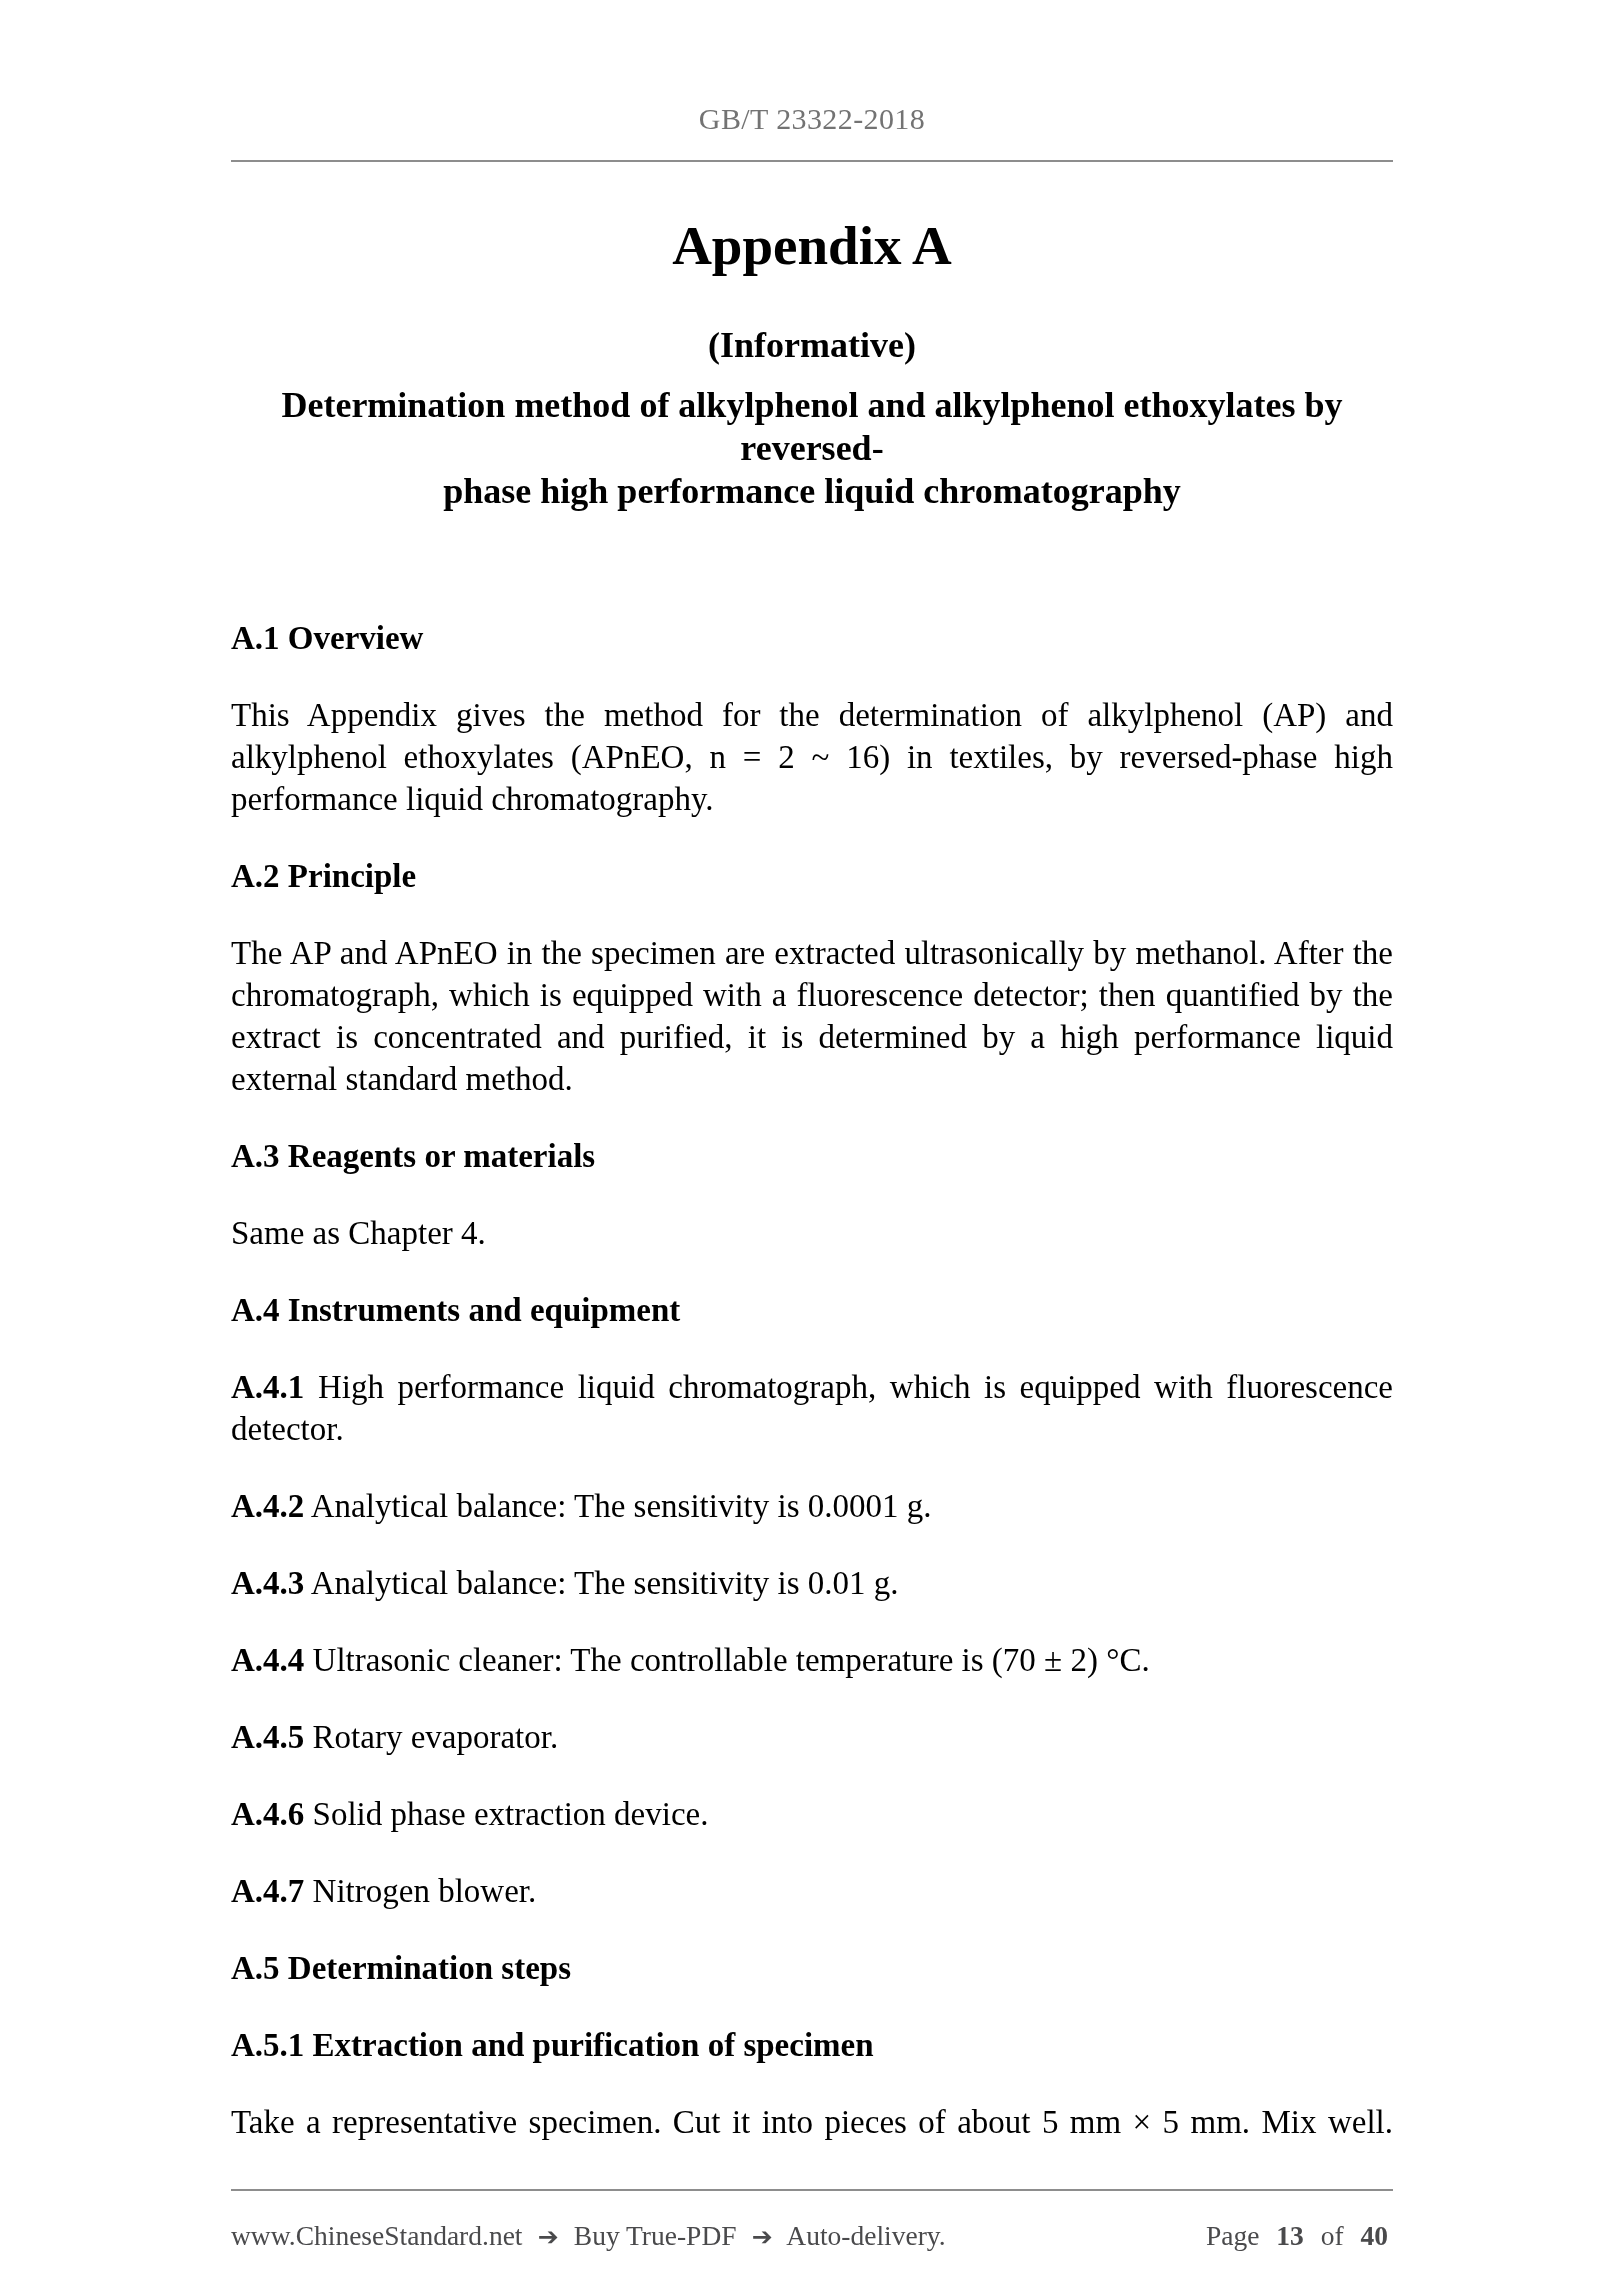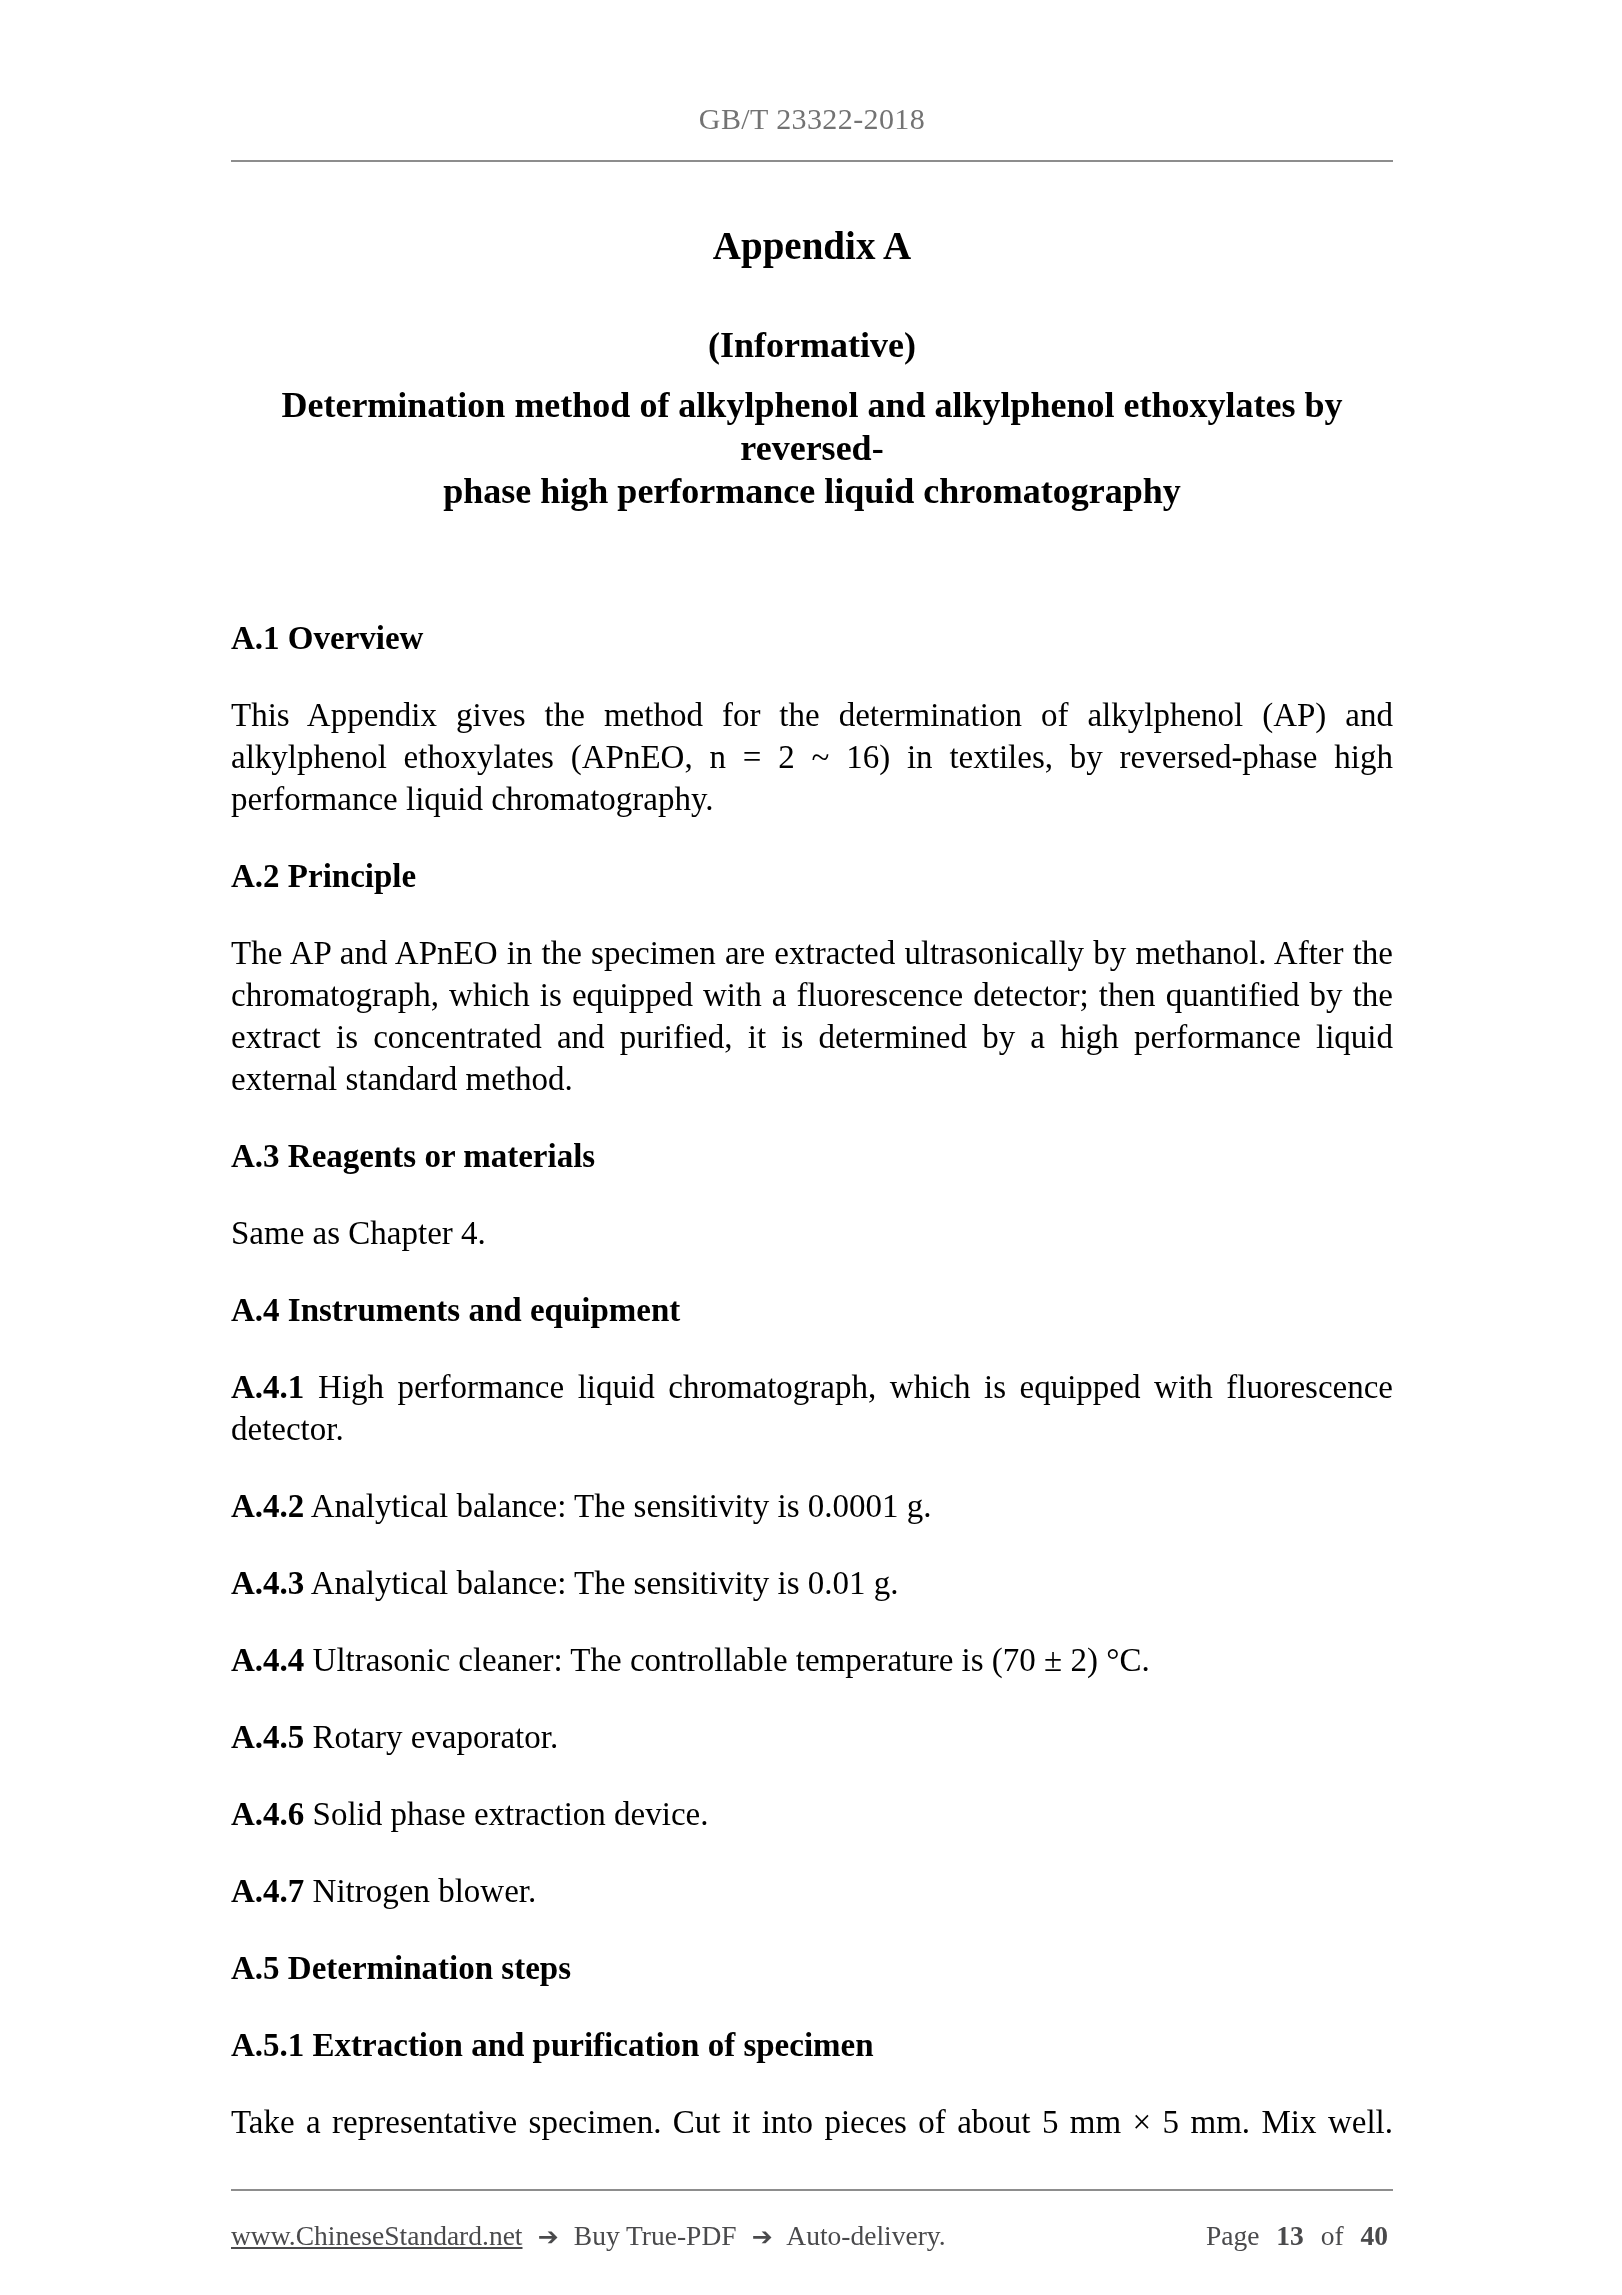--- a/index.html
+++ b/index.html
@@ -37,21 +37,21 @@
   .rule {
     height: 1.7px;
     background: #8d8d8d;
     border: none;
   }
   .header-rule { margin-top: 23px; }
   
   .doc-title {
     margin-top: 56px;
     text-align: center;
-    font-size: 39px;
+    font-size: 55px;
     line-height: 55px;
     font-weight: bold;
   }
   .informative {
     margin-top: 50px;
     text-align: center;
     font-size: 36px;
     line-height: 45px;
     font-weight: bold;
   }
@@ -88,21 +88,20 @@
     font-size: 27.5px;
     line-height: 33px;
     color: #4a4a4c;
     display: flex;
     justify-content: space-between;
     align-items: baseline;
   }
   .footer-left { white-space: nowrap; }
   .site-link {
     color: #4a4a4c;
-    text-decoration: underline;
     cursor: pointer;
   }
   .arrow {
     display: inline-block;
     margin: 0 8.3px;
     font-family: "DejaVu Sans", sans-serif;
     font-size: 25px;
   }
   .page-indicator { white-space: nowrap; }
   .page-indicator .num {

